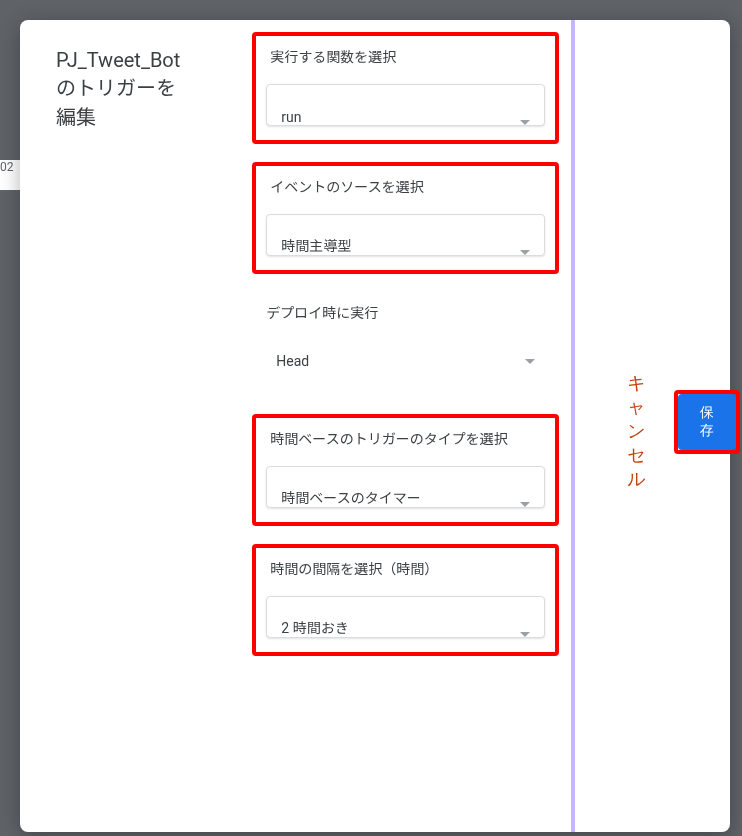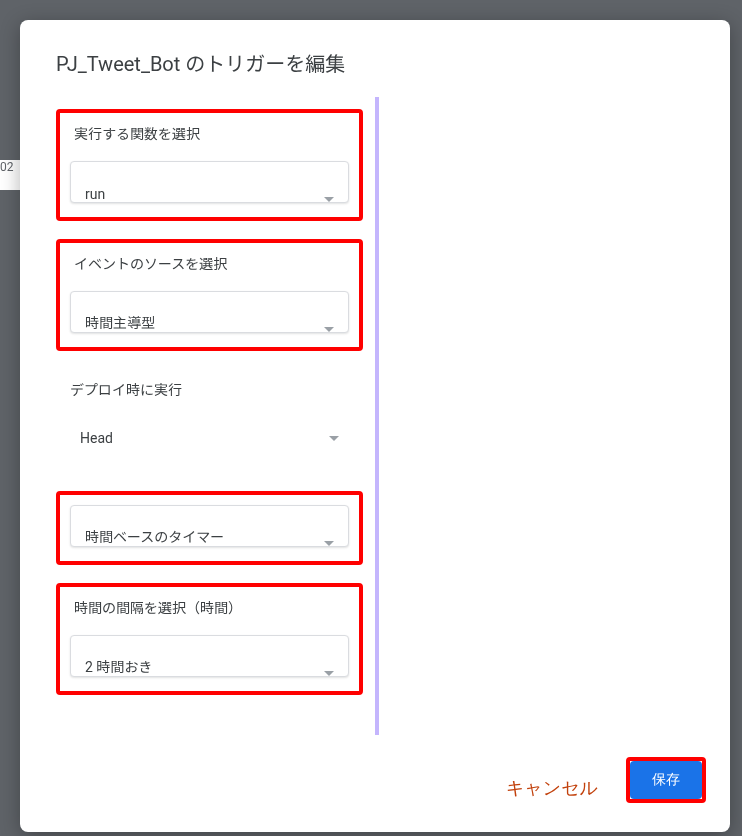--- a/index.html
+++ b/index.html
@@ -18,21 +18,21 @@
     .modal {
       position: absolute;
       top: 20px;
       left: 20px;
       right: 12px;
       bottom: 4px;
       background: #fff;
       border-radius: 8px;
       box-shadow: 0 4px 20px rgba(0,0,0,0.3);
       display: flex;
-      flex-direction: column;
+      flex-direction: row;
     }
     .modal-title {
       font-size: 20px;
       color: #3c4043;
       padding: 28px 36px 20px 36px;
       font-weight: 400;
     }
     .modal-body {
       flex: 1;
       display: flex;
@@ -205,20 +205,21 @@
 
       <div class="form-group">
         <label class="form-label">デプロイ時に実行</label>
         <div class="select-flat">
           <span>Head</span>
           <span class="caret"></span>
         </div>
       </div>
 
       <div class="form-group highlight">
+        <label class="form-label">時間ベースのトリガーのタイプを選択</label>
         <div class="select">
           <span>時間ベースのタイマー</span>
           <span class="caret"></span>
         </div>
       </div>
 
       <div class="form-group highlight">
         <label class="form-label">時間の間隔を選択（時間）</label>
         <div class="select">
           <span>2 時間おき</span>

